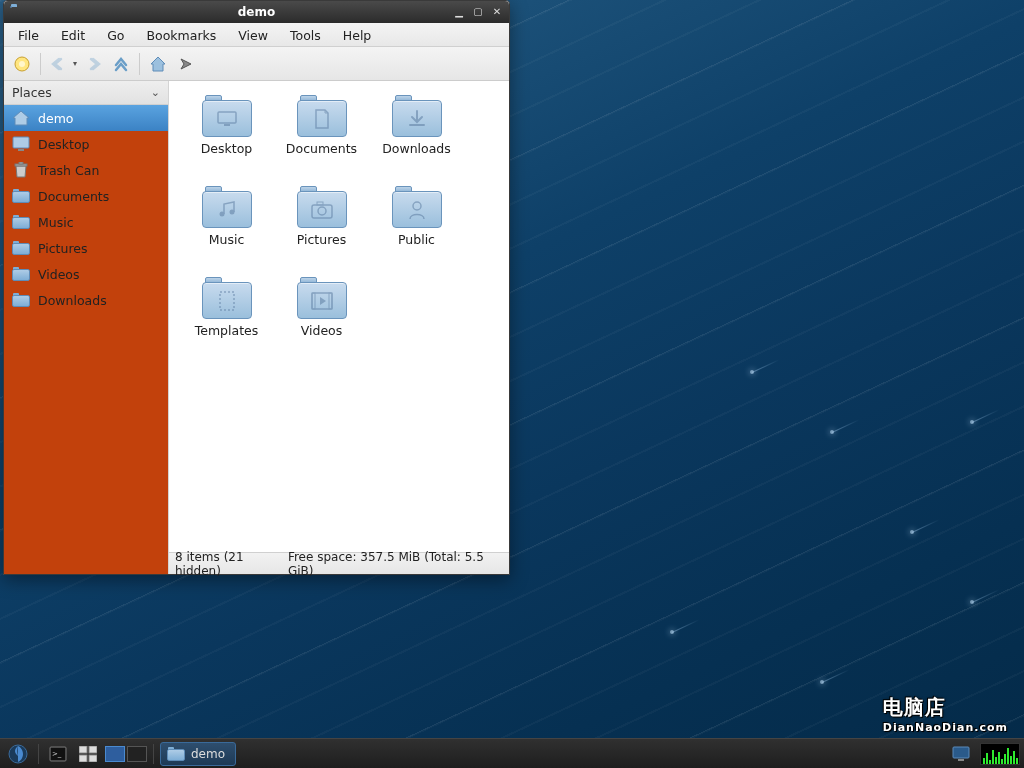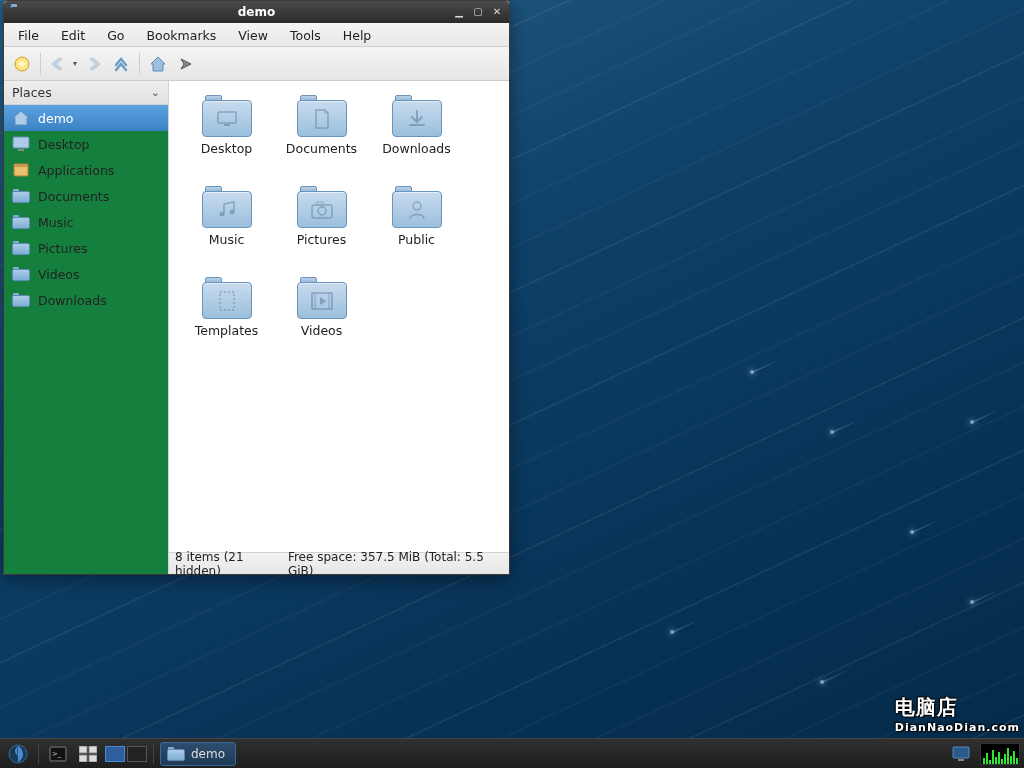--- a/index.html
+++ b/index.html
@@ -38,21 +38,21 @@
   .toolbar { height:34px; display:flex; align-items:center; padding:0 6px; gap:4px;
     background:linear-gradient(#f4f4f4,#e6e6e6); border-bottom:1px solid #ccc;}
   .tbtn { width:24px; height:24px; display:flex; align-items:center; justify-content:center; border-radius:2px;}
   .tbtn.disabled{opacity:.35;}
   .tsep{width:1px;height:22px;background:#ccc;margin:0 2px;}
   .dropdown-arrow{font-size:8px;color:#555;margin-left:-2px;}
   .pathbar { flex:1; height:24px; border:1px solid #bbb; background:#fff; border-radius:3px;
     display:flex; align-items:center; padding:0 6px; font-size:12.5px; color:#222; box-shadow:inset 0 1px 2px rgba(0,0,0,.1);}
 
   .body { flex:1; display:flex; min-height:0;}
-  .sidebar { width:165px; background:#15803d; border-right:1px solid #d4d4d4; display:flex; flex-direction:column; font-size:12.5px;}
+  .sidebar { width:165px; background:#c2410c; border-right:1px solid #d4d4d4; display:flex; flex-direction:column; font-size:12.5px;}
   .side-head { height:24px; display:flex; align-items:center; justify-content:space-between; padding:0 8px;
     background:linear-gradient(#eee,#e2e2e2); border-bottom:1px solid #d0d0d0; color:#333;}
   .side-head .chev{font-size:11px; color:#555;}
   .places { overflow:auto;}
   .place { height:26px; display:flex; align-items:center; gap:8px; padding:0 8px; color:#222;}
   .place.selected { background:linear-gradient(#5aa3e0,#3b82c4); color:#fff;}
   .pic{width:18px;height:15px;display:flex;align-items:center;justify-content:center;}
 
   .content { flex:1; display:flex; flex-direction:column;}
   .iconview { flex:1; padding:14px 10px 0 10px; }
@@ -72,21 +72,21 @@
   .tb-btn{height:24px;min-width:26px;display:flex;align-items:center;justify-content:center;border-radius:3px;padding:0 4px;}
   .tb-sep{width:1px;height:20px;background:#444;margin:0 2px;}
   .tb-task{height:24px;display:flex;align-items:center;gap:6px;padding:0 10px 0 6px;background:linear-gradient(#4a4a4a,#333);border:1px solid #555;border-radius:3px;}
   .tb-task.active{background:linear-gradient(#2e4e6e,#1e3a56);border-color:#3a6a9a;}
   .tb-right{margin-left:auto;display:flex;align-items:center;gap:6px;}
   .pager{display:flex;gap:2px;}
   .pager .ws{width:20px;height:16px;background:#222;border:1px solid #555;}
   .pager .ws.active{background:#2e5e9e;border-color:#4a8ad0;}
   .graph{width:40px;height:22px;background:#000;position:relative;overflow:hidden;border:1px solid #333;}
   .graph .g{position:absolute;bottom:0;width:2px;background:#2eea2e;}
-  .watermark{position:absolute;right:4px;bottom:34px;color:#fff;font-size:14px;font-weight:bold;
+  .watermark{position:absolute;right:16px;bottom:34px;color:#fff;font-size:14px;font-weight:bold;
     text-shadow:0 0 3px #000, -1px -1px 0 #000, 1px 1px 0 #000;}
   .watermark .main{font-size:20px;letter-spacing:1px;}
   .watermark .sub{font-size:11px;letter-spacing:1px;text-align:right;display:block;}
 
   
   .mico-folder{width:18px;height:14px;position:relative;}
   .mico-folder::before{content:"";position:absolute;left:1px;top:0;width:6px;height:3px;background:#7eaed6;border-radius:1px 1px 0 0;}
   .mico-folder::after{content:"";position:absolute;left:0;top:2px;right:0;bottom:0;background:linear-gradient(#aecce6,#7eaed6);border:1px solid #5e8cb8;border-radius:2px;}
 </style>
 </head>
@@ -185,25 +185,26 @@
               <svg width="18" height="16" viewBox="0 0 18 16">
                 <rect x="1" y="1" width="16" height="11" rx="1" fill="#aecce6" stroke="#5e8cb8"></rect>
                 <rect x="6" y="13" width="6" height="2" fill="#888"></rect>
               </svg>
             </span>
             <span>Desktop</span>
           </div>
           <div class="place">
             <span class="pic">
               <svg width="16" height="16" viewBox="0 0 16 16">
-                <rect x="1" y="2" width="14" height="12" rx="1" fill="#e8c070" stroke="#b08030"></rect>
-                <rect x="1" y="2" width="14" height="3" fill="#c89850"></rect>
+                <path d="M3 4 L13 4 L12 15 L4 15 Z" fill="#ccc" stroke="#777"></path>
+                <rect x="2" y="2" width="12" height="2" fill="#aaa" stroke="#777"></rect>
+                <rect x="6" y="0" width="4" height="2" fill="#aaa" stroke="#777"></rect>
               </svg>
             </span>
-            <span>Applications</span>
+            <span>Trash Can</span>
           </div>
           <div class="place">
             <span class="pic">
               <span class="mico-folder"></span>
             </span>
             <span>Documents</span>
           </div>
           <div class="place">
             <span class="pic">
               <span class="mico-folder"></span>

